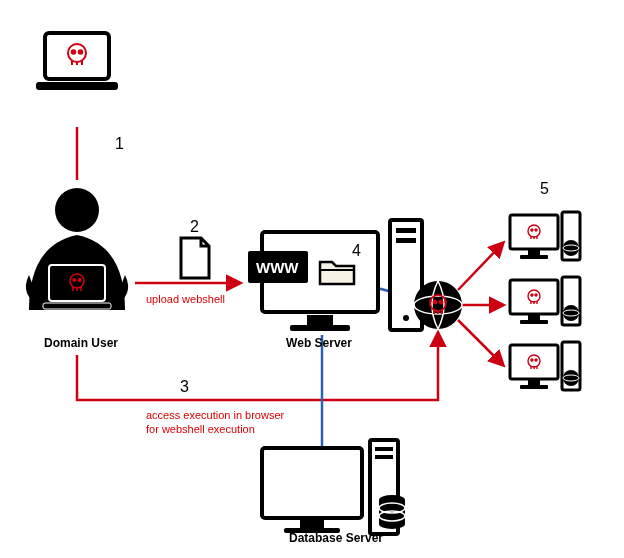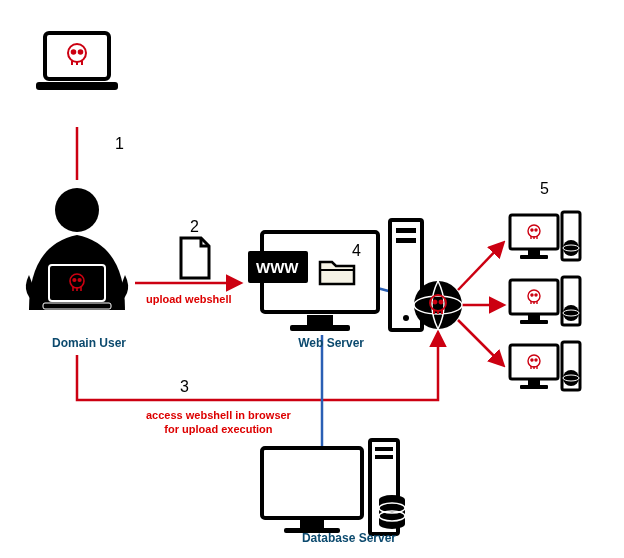--- a/index.html
+++ b/index.html
@@ -1,19 +1,19 @@
 <!DOCTYPE html>
 <html><head>
 <meta charset="utf-8">
 <style>
   *{box-sizing:border-box;margin:0;padding:0}
   body{width:624px;height:558px;background:#fff;font-family:Arial,sans-serif;position:relative;overflow:hidden}
-  .node-label{position:absolute;font-size:12px;color:#0c4a6e;font-weight:bold;text-align:right}
+  .node-label{position:absolute;font-size:12px;color:#000000;font-weight:bold;text-align:center}
   .step-num{position:absolute;font-size:16px;color:#000;text-align:center}
-  .red-text{position:absolute;font-size:11px;color:#d00;font-weight:bold;text-align:center;line-height:1.3}
+  .red-text{position:absolute;font-size:11px;color:#d00;font-weight:normal;text-align:left;line-height:1.3}
   svg.canvas{position:absolute;left:0;top:0}
 </style>
 </head>
 <body>
 
 <svg class="canvas" width="624" height="558">
   <defs>
     <marker id="arr-red" viewBox="0 0 10 10" refX="8" refY="5" markerWidth="7" markerHeight="7" orient="auto">
       <path d="M0 0 L10 5 L0 10 z" fill="#cc0011"></path>
     </marker>
@@ -151,15 +151,15 @@
 <div class="step-num" style="left:180px;top:378px">3</div>
 <div class="step-num" style="left:352px;top:242px">4</div>
 <div class="step-num" style="left:540px;top:180px">5</div>
 
 <div class="node-label" style="left:36px;top:336px;width:90px">Domain User</div>
 <div class="node-label" style="left:274px;top:336px;width:90px">Web Server</div>
 <div class="node-label" style="left:276px;top:531px;width:120px">Database Server</div>
 
 <div class="red-text" style="left:146px;top:292px">upload webshell</div>
 <div class="red-text" style="left:146px;top:408px">
-  <span>access webshell in browser</span><br>
-  <span>for upload execution</span>
+  <span>access execution in browser</span><br>
+  <span>for webshell execution</span>
 </div>
 
 </body></html>

